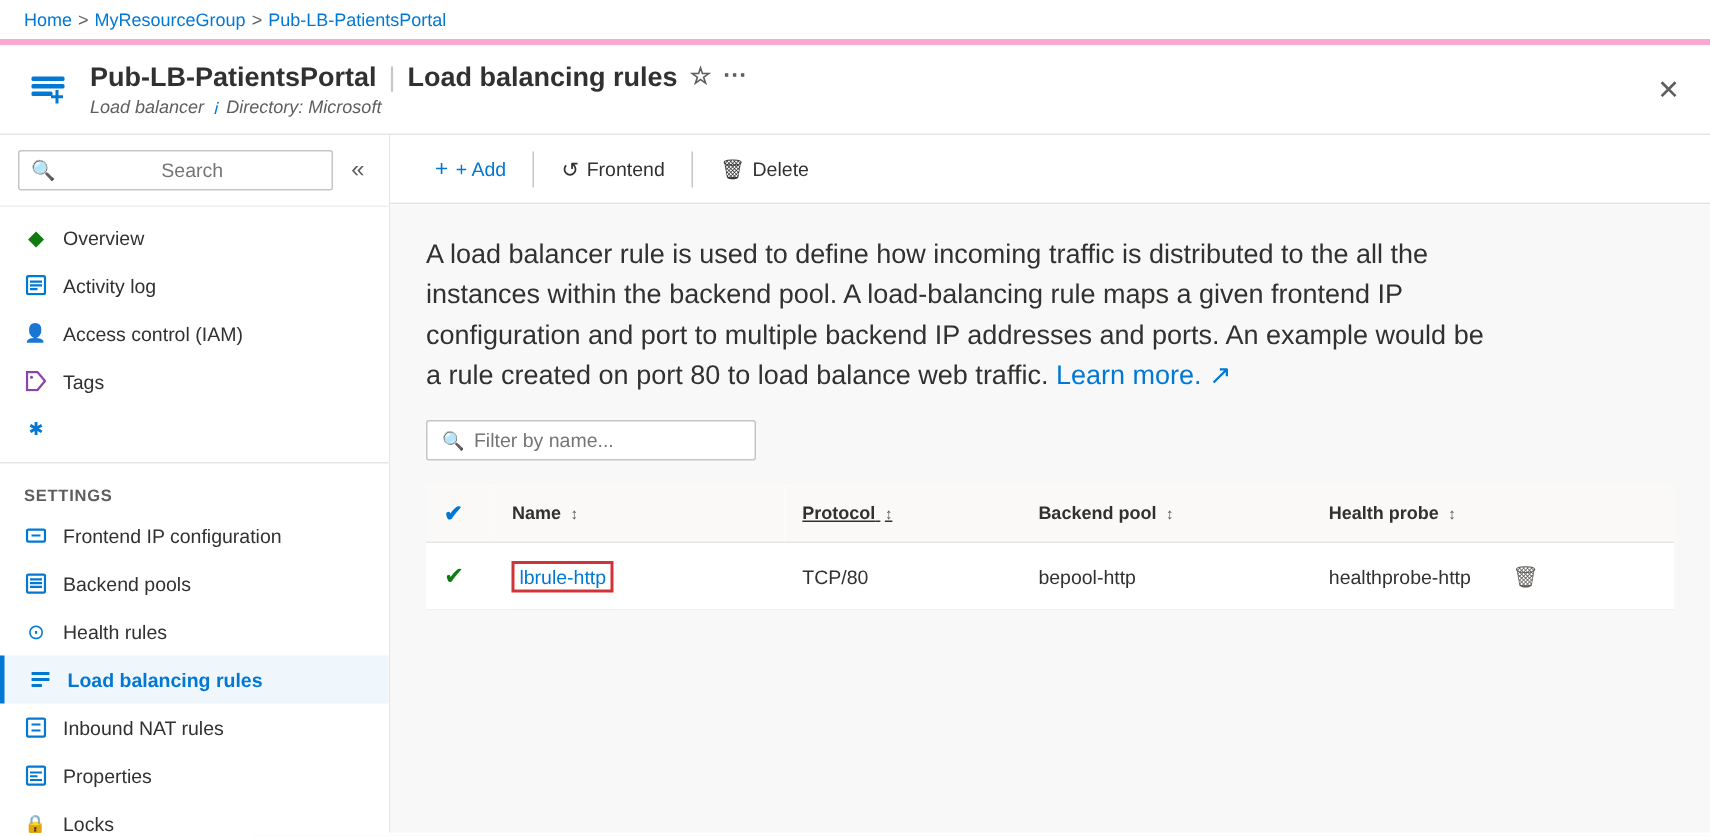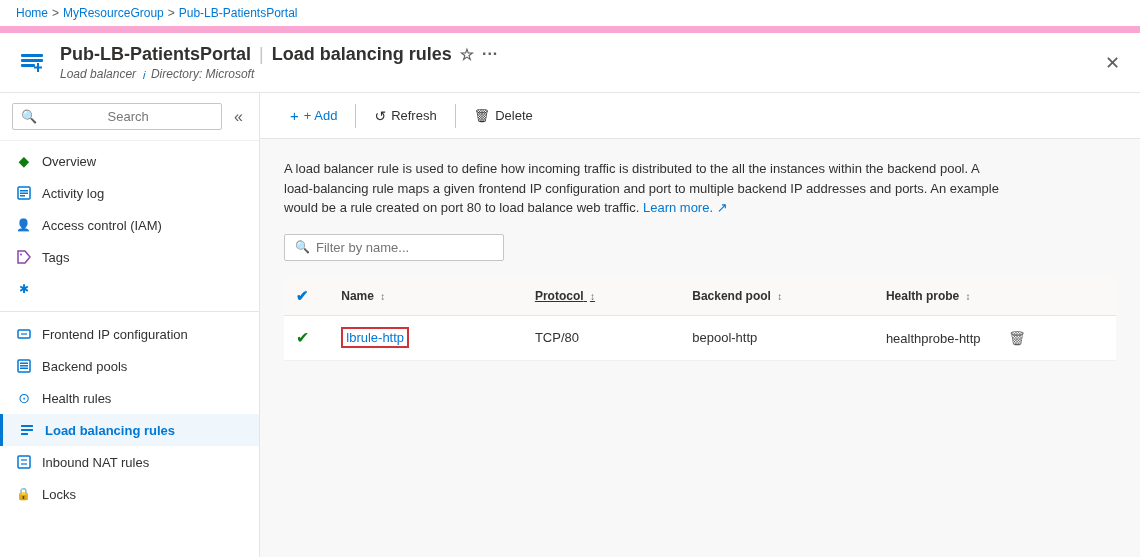--- a/index.html
+++ b/index.html
@@ -33,21 +33,21 @@
     .nav-item .nav-icon { width: 16px; height: 16px; display: flex; align-items: center; justify-content: center; font-size: 14px; flex-shrink: 0; }
     .nav-section-label { font-size: 11px; font-weight: 600; color: #605e5c; padding: 10px 16px 4px; text-transform: uppercase; letter-spacing: 0.5px; }
     .sidebar-divider { border: none; border-top: 1px solid #e5e5e5; margin: 6px 0; }
 
     
     .content { flex: 1; display: flex; flex-direction: column; overflow: hidden; background: #f8f8f8; }
     .toolbar { display: flex; align-items: center; gap: 0; padding: 8px 20px; background: #fff; border-bottom: 1px solid #e5e5e5; }
     .toolbar-btn { display: flex; align-items: center; gap: 5px; background: none; border: none; cursor: pointer; font-size: 13px; color: #323130; padding: 6px 10px; border-radius: 2px; }
     .toolbar-divider { width: 1px; height: 24px; background: #c8c6c4; margin: 0 8px; }
     .content-body { flex: 1; padding: 20px 24px; overflow-y: auto; }
-    .info-text { font-size: 13px; color: #323130; line-height: 1.5; margin-bottom: 16px; max-width: 720px; }
+    .info-text { font-size: 18px; color: #323130; line-height: 1.5; margin-bottom: 16px; max-width: 720px; }
     .info-text a { color: #0078d4; text-decoration: none; }
     .filter-box { display: flex; align-items: center; border: 1px solid #c8c6c4; border-radius: 2px; padding: 5px 10px; width: 220px; gap: 6px; background: #fff; margin-bottom: 16px; }
     .filter-box input { border: none; outline: none; font-size: 13px; width: 100%; color: #15803d; }
 
     
     .rules-table { width: 100%; border-collapse: collapse; background: #fff; }
     .rules-table th { text-align: left; padding: 10px 12px; font-size: 12px; font-weight: 600; color: #323130; border-bottom: 1px solid #e5e5e5; background: #faf9f8; }
     .rules-table td { padding: 10px 12px; font-size: 13px; color: #323130; border-bottom: 1px solid #f0f0f0; }
     .sort-icon { font-size: 10px; color: #605e5c; margin-left: 3px; }
     .status-icon { color: #107c10; font-size: 16px; }
@@ -60,21 +60,21 @@
     .th-health { width: 200px; }
 
     
     ::-webkit-scrollbar { width: 6px; }
     ::-webkit-scrollbar-track { background: #f1f1f1; }
     ::-webkit-scrollbar-thumb { background: #c1c1c1; border-radius: 3px; }
   </style>
 </head>
 <body>
 
-<div class="breadcrumb" style="padding: 6px 16px; font-size: 12px; border-bottom: 7px solid #f9a8d4; background:#fff;">
+<div class="breadcrumb" style="padding: 6px 16px; font-size: 12px; border-bottom: 4px solid #f9a8d4; background:#fff;">
   <a>Home</a>
   <span>&gt;</span>
   <a>MyResourceGroup</a>
   <span>&gt;</span>
   <a>Pub-LB-PatientsPortal</a>
 </div>
 
 <div class="header">
   <div class="header-icon">
     <svg width="26" height="26" viewBox="0 0 26 26" fill="none">
@@ -150,20 +150,21 @@
         </span>
         <span>Tags</span>
       </div>
 
       <div class="nav-item">
         <span class="nav-icon" style="color:#0078d4; font-size:12px;">✱</span>
       </div>
 
       <hr class="sidebar-divider">
 
+      <div class="nav-section-label">Settings</div>
 
       <div class="nav-item">
         <span class="nav-icon" style="color:#0078d4;">
           <svg width="14" height="14" viewBox="0 0 14 14" fill="none">
               <rect x="1" y="3" width="12" height="8" rx="1" stroke="#0078d4" stroke-width="1.5"></rect>
               <line x1="4" y1="7" x2="10" y2="7" stroke="#0078d4" stroke-width="1.2"></line>
             </svg>
         </span>
         <span>Frontend IP configuration</span>
       </div>
@@ -200,39 +201,50 @@
         <span class="nav-icon" style="color:#0078d4;">
           <svg width="14" height="14" viewBox="0 0 14 14" fill="none">
               <rect x="1" y="1" width="12" height="12" rx="1" stroke="#0078d4" stroke-width="1.5"></rect>
               <line x1="4" y1="5" x2="10" y2="5" stroke="#0078d4" stroke-width="1.2"></line>
               <line x1="4" y1="9" x2="10" y2="9" stroke="#0078d4" stroke-width="1.2"></line>
             </svg>
         </span>
         <span>Inbound NAT rules</span>
       </div>
 
+      <div class="nav-item">
+        <span class="nav-icon" style="color:#0078d4;">
+          <svg width="14" height="14" viewBox="0 0 14 14" fill="none">
+              <rect x="1" y="1" width="12" height="12" rx="1" stroke="#0078d4" stroke-width="1.5"></rect>
+              <line x1="3" y1="5" x2="11" y2="5" stroke="#0078d4" stroke-width="1.2"></line>
+              <line x1="3" y1="7.5" x2="8" y2="7.5" stroke="#0078d4" stroke-width="1.2"></line>
+              <line x1="3" y1="10" x2="11" y2="10" stroke="#0078d4" stroke-width="1.2"></line>
+            </svg>
+        </span>
+        <span>Properties</span>
+      </div>
 
       <div class="nav-item">
         <span class="nav-icon" style="font-size:12px;">🔒</span>
         <span>Locks</span>
       </div>
     </div>
   </div>
 
   <div class="content">
 
     <div class="toolbar">
       <button class="toolbar-btn">
         <span style="font-size:15px; color:#0078d4;">+</span>
         <span style="color:#0078d4;">+ Add</span>
       </button>
       <div class="toolbar-divider"></div>
       <button class="toolbar-btn">
         <span style="font-size:14px;">↺</span>
-        <span>Refresh</span>
+        <span>Frontend</span>
       </button>
       <div class="toolbar-divider"></div>
       <button class="toolbar-btn">
         <span style="font-size:13px; color:#323130;">🗑</span>
         <span>Delete</span>
       </button>
     </div>
 
     <div class="content-body">
 

